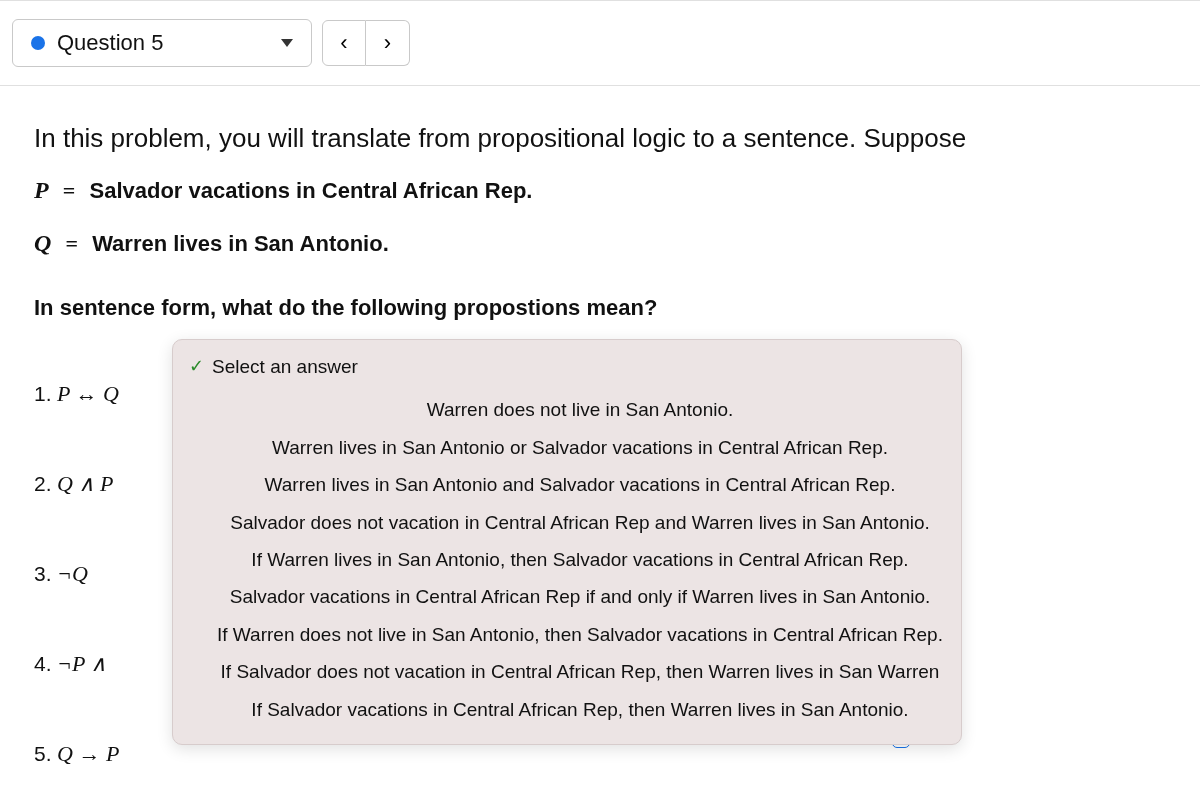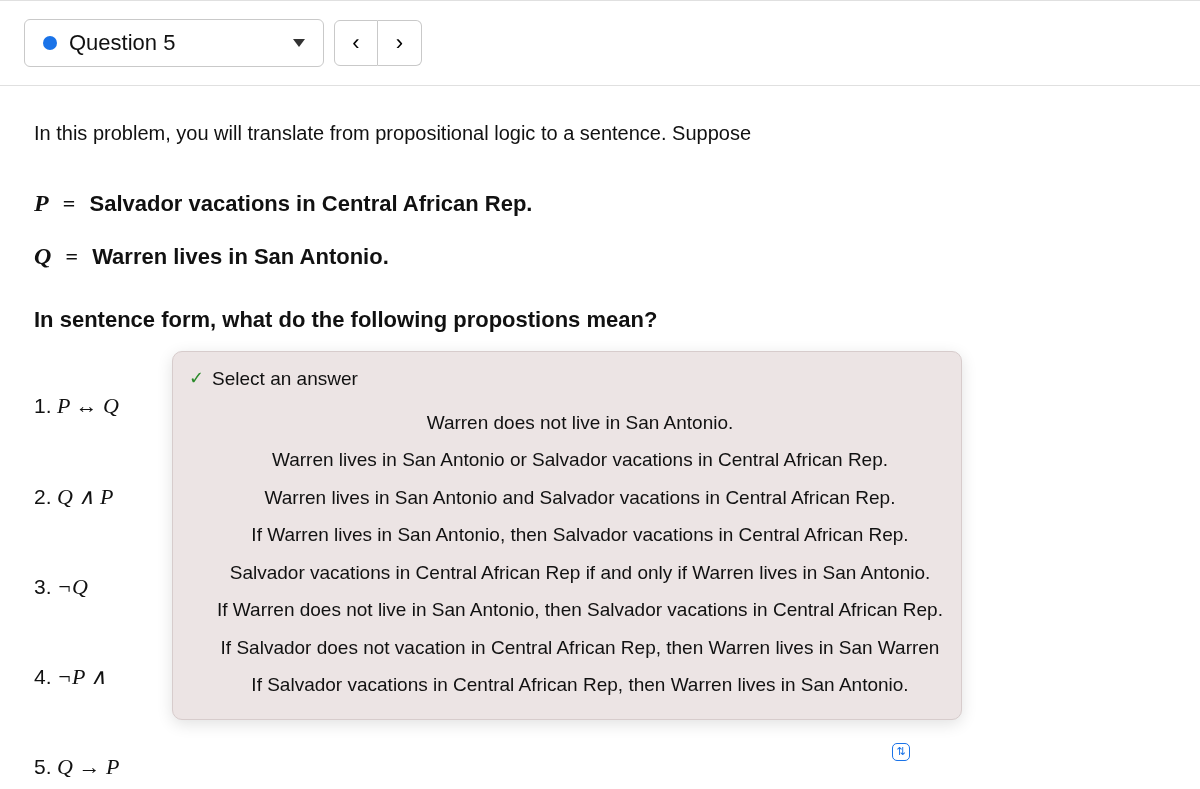--- a/index.html
+++ b/index.html
@@ -7,21 +7,21 @@
     margin: 0;
     font-family: -apple-system, BlinkMacSystemFont, "Segoe UI", Helvetica, Arial, sans-serif;
     background: #fff;
     color: #111;
     font-size: 20px;
   }
   .topbar {
     display: flex;
     align-items: center;
     gap: 10px;
-    padding: 18px 24px;
+    padding: 18px 12px;
     border-top: 1px solid #e0e0e0;
     border-bottom: 1px solid #e0e0e0;
   }
   .qselect {
     display: flex;
     align-items: center;
     gap: 10px;
     border: 1px solid #c9c9c9;
     border-radius: 6px;
     padding: 10px 18px;
@@ -52,21 +52,21 @@
     font-size: 22px;
     cursor: pointer;
   }
   .nav-btn:first-child { border-radius: 6px 0 0 6px; }
   .nav-btn:last-child { border-radius: 0 6px 6px 0; border-left: none; }
 
   .content {
     padding: 24px 34px 24px 34px;
     line-height: 1.55;
   }
-  .intro { font-size: 20px; margin: 8px 0 36px 0; }
+  .intro { font-size: 26px; margin: 8px 0 14px 0; }
   .defs { font-size: 22px; margin-bottom: 28px; }
   .defs .row { margin-bottom: 16px; font-weight: bold; }
   .mathvar { font-family: "Times New Roman", Georgia, serif; font-style: italic; font-size: 24px; }
   .matheq { font-family: "Times New Roman", Georgia, serif; font-size: 22px; padding: 0 8px;}
   .prompt { font-size: 22px; margin-bottom: 22px; font-weight: bold; }
 
   .items { position: relative; }
   .item {
     display: flex;
     align-items: center;
@@ -249,20 +249,21 @@
     </div>
 
     <div class="dropdown">
       <div class="sel-header">
         <span class="check">✓</span>
         <span>Select an answer</span>
       </div>
       <div class="opt">Warren does not live in San Antonio.</div>
       <div class="opt">Warren lives in San Antonio or Salvador vacations in Central African Rep.</div>
       <div class="opt">Warren lives in San Antonio and Salvador vacations in Central African Rep.</div>
+      <div class="opt">Salvador does not vacation in Central African Rep and Warren lives in San Antonio.</div>
       <div class="opt">If Warren lives in San Antonio, then Salvador vacations in Central African Rep.</div>
       <div class="opt">Salvador vacations in Central African Rep if and only if Warren lives in San Antonio.</div>
       <div class="opt">If Warren does not live in San Antonio, then Salvador vacations in Central African Rep.</div>
       <div class="opt">If Salvador does not vacation in Central African Rep, then Warren lives in San Warren</div>
       <div class="opt">If Salvador vacations in Central African Rep, then Warren lives in San Antonio.</div>
     </div>
 
   </div>
 </div>
 

